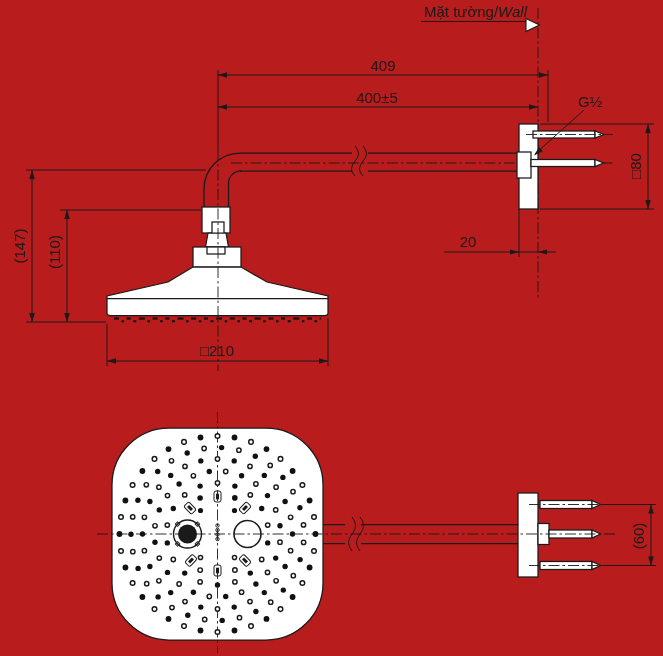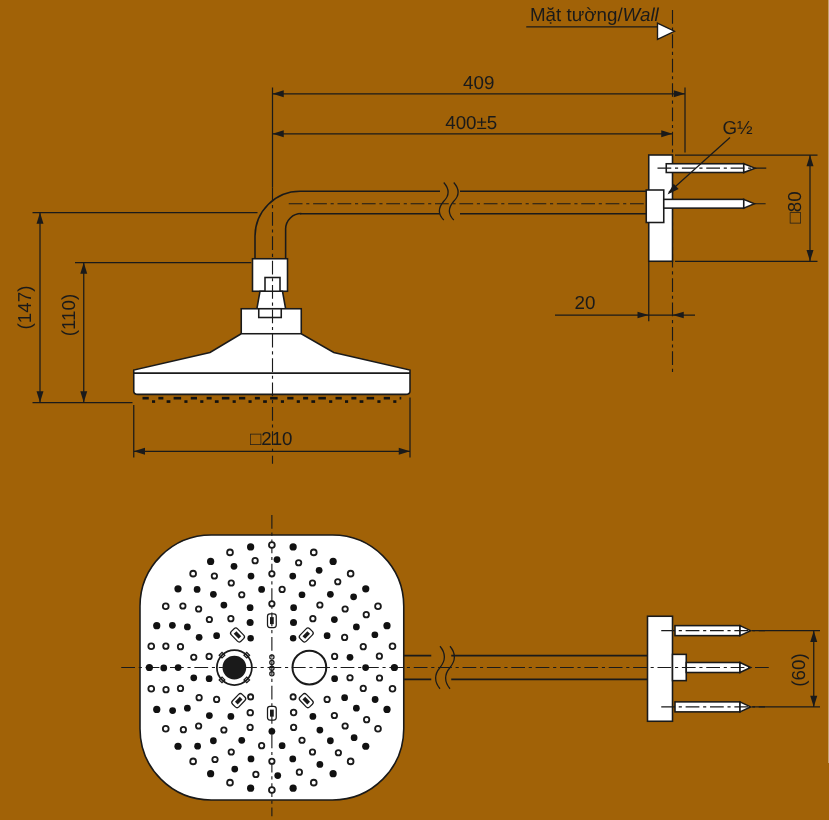--- a/index.html
+++ b/index.html
@@ -1,16 +1,16 @@
 <!DOCTYPE html>
 <html><head>
 <meta charset="utf-8">
 <style>
   html,body{margin:0;padding:0;background:#ffffff;}
-  .page{width:663px;height:656px;background:#a16207;position:relative;overflow:hidden;}
+  .page{width:663px;height:656px;background:#b91c1c;position:relative;overflow:hidden;}
   svg{display:block;}
   text{font-family:"Liberation Sans","DejaVu Sans",sans-serif;font-size:15px;fill:#1a1a1a;}
   .it{font-style:italic;}
   .s{stroke:#1a1a1a;stroke-width:1.25;fill:none;stroke-linecap:butt;}
   .wf{stroke:#1a1a1a;stroke-width:1.25;fill:#ffffff;}
   .df{fill:#1a1a1a;stroke:none;}
   .thin{stroke:#1a1a1a;stroke-width:1;fill:none;}
   .cl{stroke:#1a1a1a;stroke-width:0.9;fill:none;stroke-dasharray:11 3 2.5 3;}
   .wfa{stroke:#1a1a1a;stroke-width:1.1;fill:#ffffff;}
 </style>

